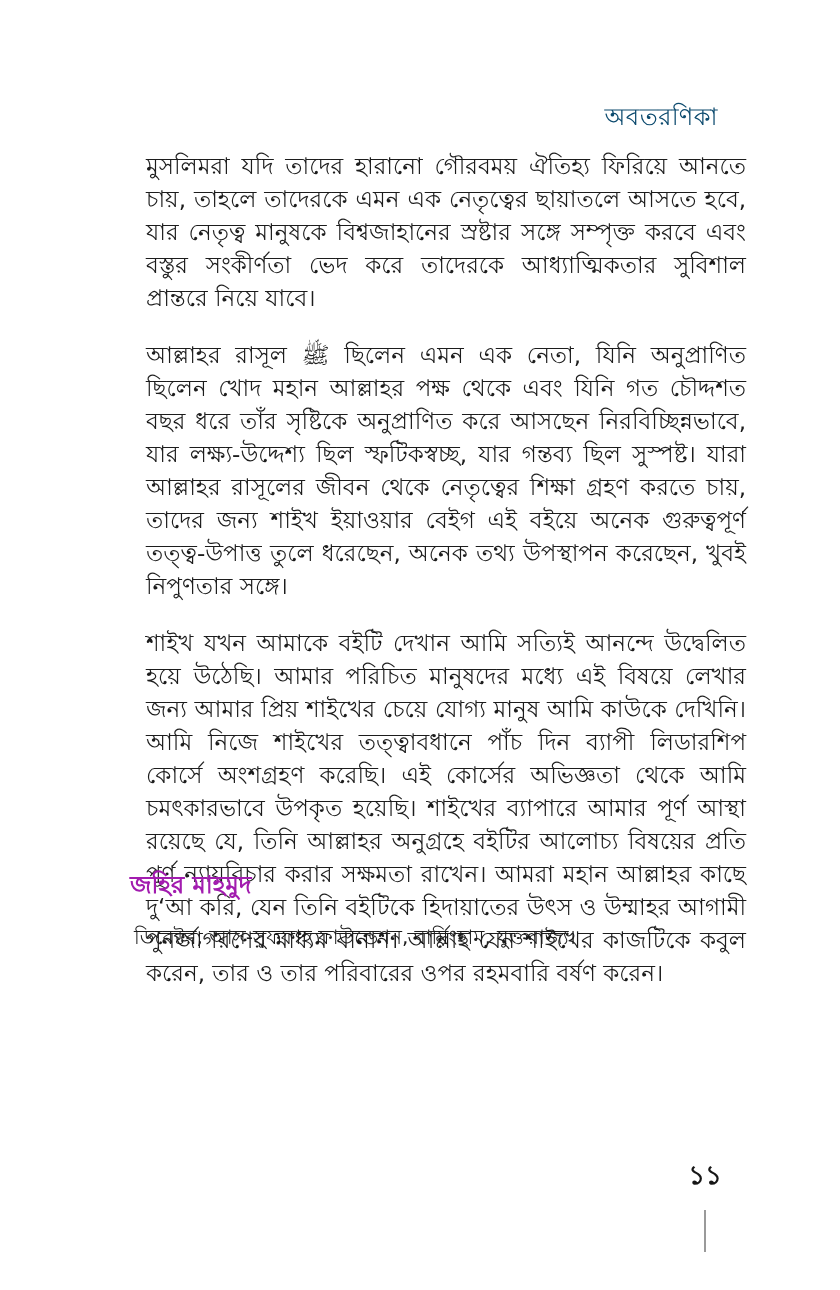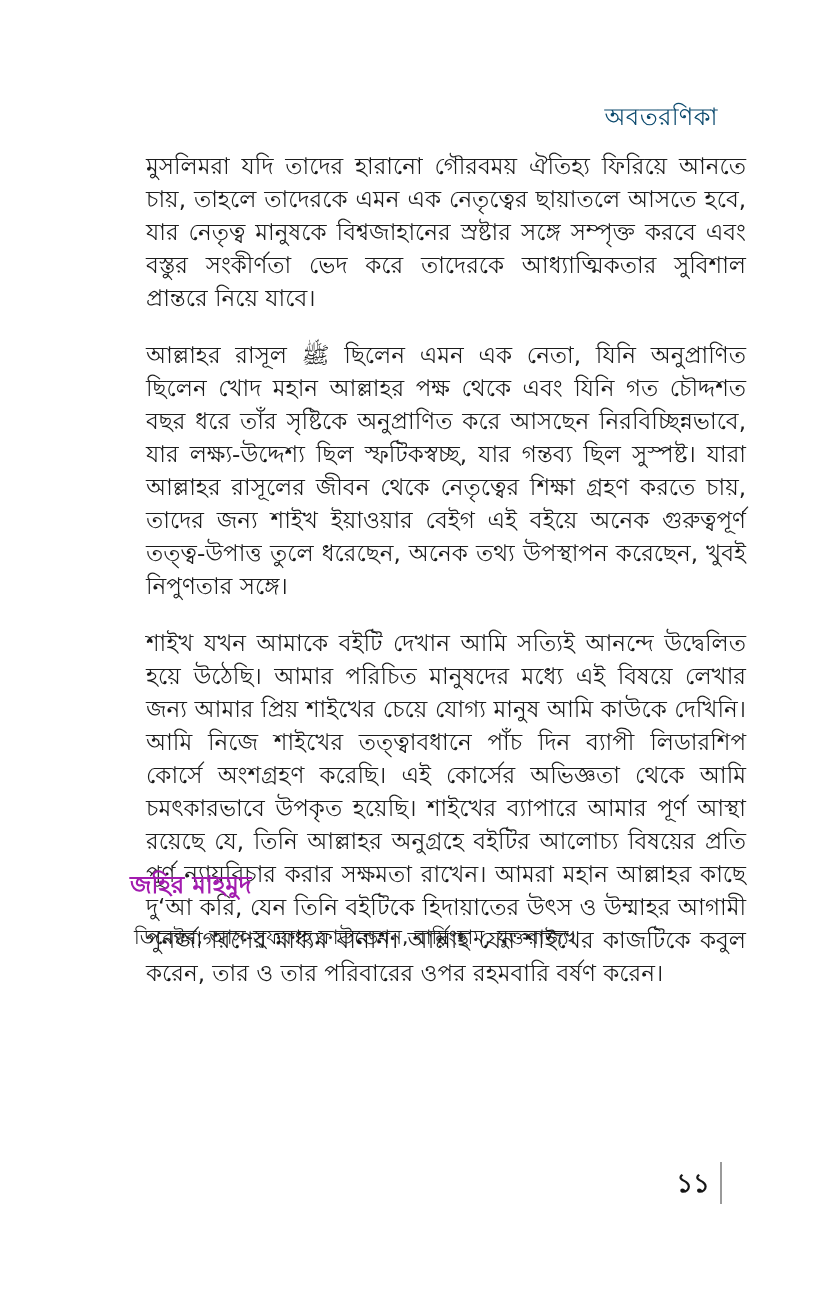--- a/index.html
+++ b/index.html
@@ -55,21 +55,22 @@
     font-size: 20px;
     color: #1c1c1c;
     margin: 12px;
   }
   .page-footer {
     position: absolute;
     top: 1162px;
     right: 118px;
     display: flex;
     align-items: center;
-    gap: 10px;
+    gap: 22px;
+    flex-direction: column;
   }
   .page-footer .folio {
     font-size: 26px;
     font-weight: bold;
     color: #161616;
     line-height: 1;
   }
   .page-footer .folio-bar {
     width: 2px;
     height: 42px;

